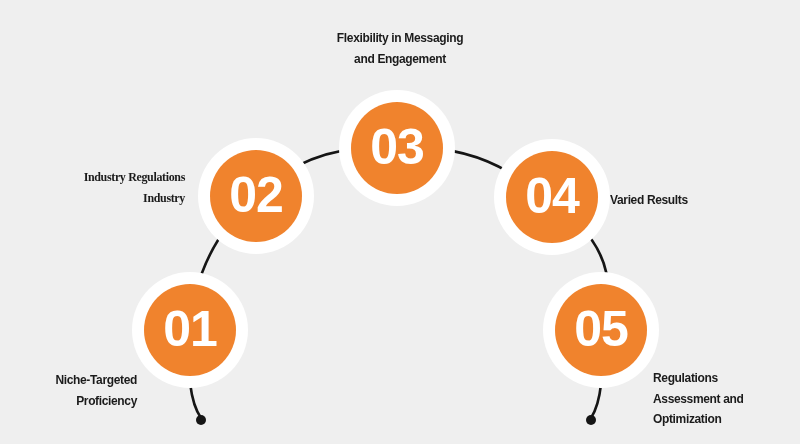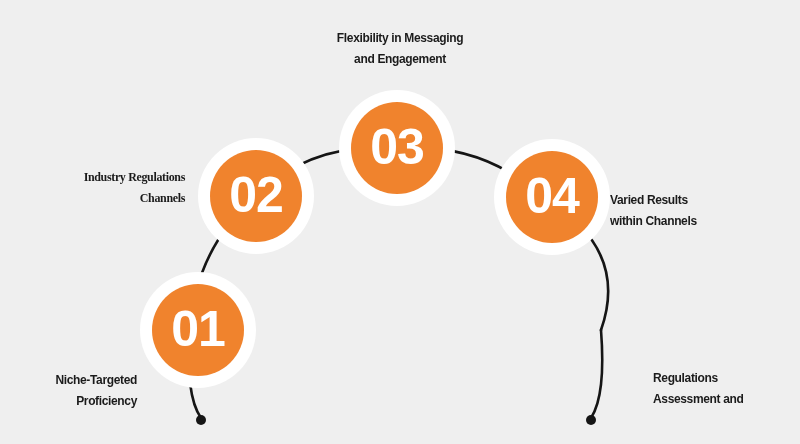--- a/index.html
+++ b/index.html
@@ -45,21 +45,21 @@
     background:var(--accent,#F0832D);
     display:flex;align-items:center;justify-content:center;
   }
   .node-num{
     color:var(--number,#FFFFFF);
     font-size:50px;font-weight:700;
     letter-spacing:-1px;
     line-height:1;
     transform:translateY(-1px);
   }
-  .node-1{left:140px;top:272px;}
+  .node-1{left:132px;top:272px;}
   .node-2{left:198px;top:138px;align-items:center;}
   .node-3{left:339px;top:90px;}
   .node-4{left:494px;top:139px;}
   .node-5{left:543px;top:272px;}
   .label{
     position:absolute;z-index:3;
     color:var(--label,#1B1B1B);
     font-size:12px;font-weight:700;
     line-height:20.5px;letter-spacing:-0.35px;
     white-space:nowrap;
@@ -96,41 +96,46 @@
     <div>Proficiency</div>
   </div>
 
   <div class="node node-2">
     <div class="node-inner">
       <span class="node-num">02</span>
     </div>
   </div>
   <div class="label label-step2">
     <div>Industry Regulations</div>
-    <div>Channels</div>
+    <div>Industry</div>
   </div>
 
   <div class="node node-3">
     <div class="node-inner">
       <span class="node-num">03</span>
     </div>
   </div>
   <div class="label label-step3">
     <div>Flexibility in Messaging</div>
     <div>and Engagement</div>
   </div>
 
   <div class="node node-4">
     <div class="node-inner">
       <span class="node-num">04</span>
     </div>
   </div>
   <div class="label label-step4">
     <div>Varied Results</div>
-    <div>within Channels</div>
   </div>
 
+  <div class="node node-5">
+    <div class="node-inner">
+      <span class="node-num">05</span>
+    </div>
+  </div>
   <div class="label label-step5">
     <div>Regulations</div>
     <div>Assessment and</div>
+    <div>Optimization</div>
   </div>
 
 </div>
 
 </body></html>

